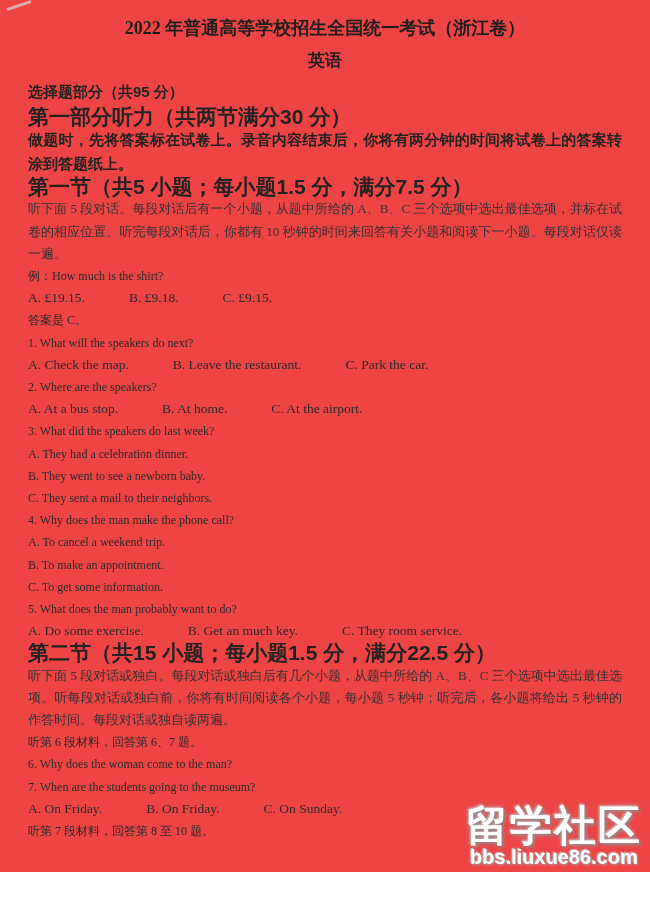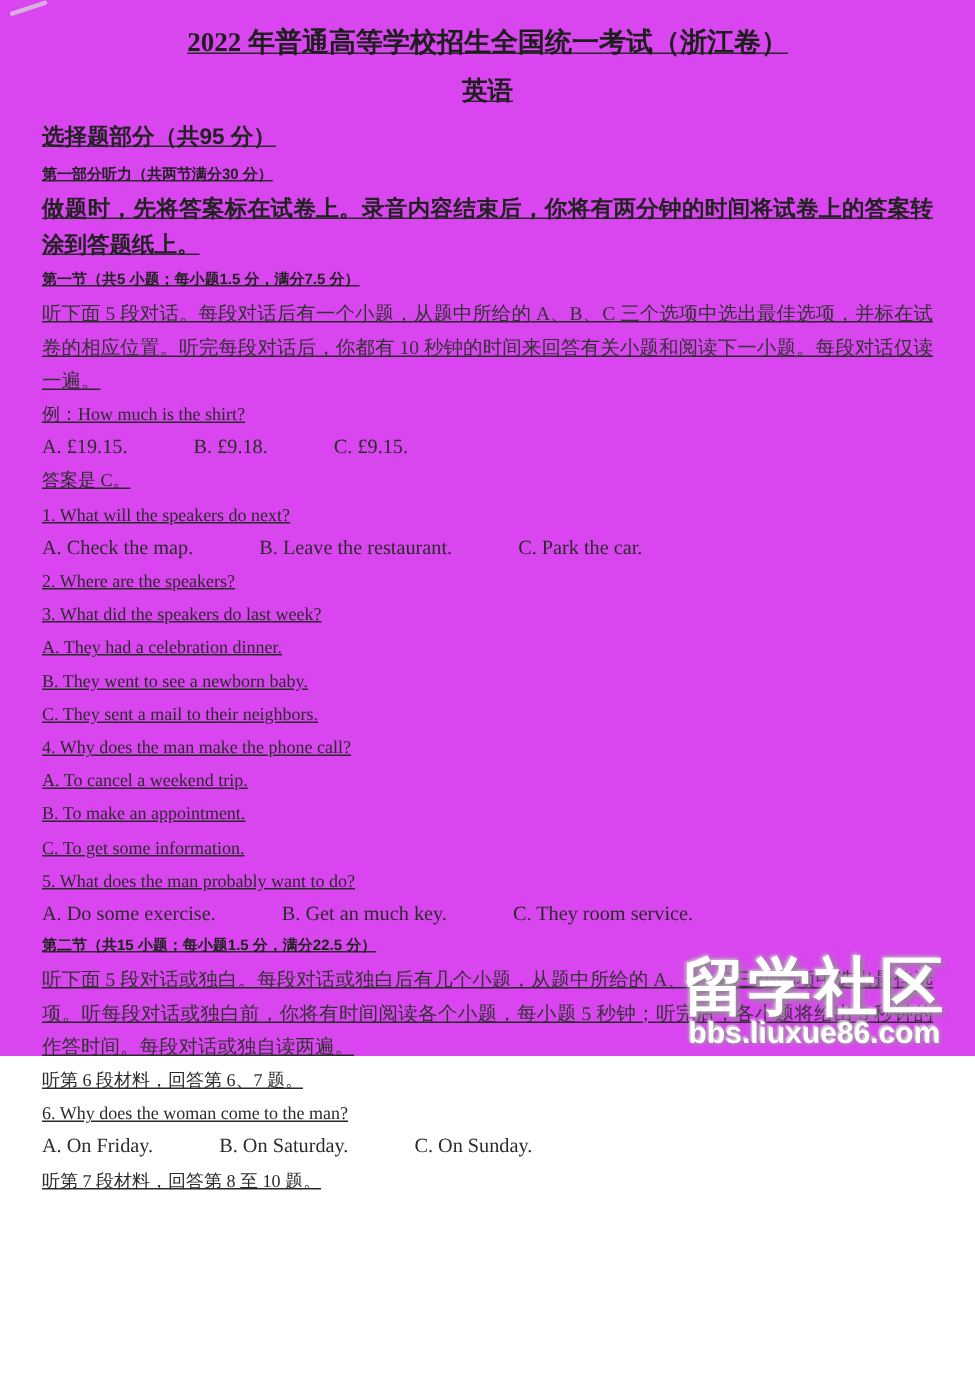--- a/index.html
+++ b/index.html
@@ -5,23 +5,22 @@
   html, body { margin: 0; padding: 0; }
   body {
     width: 650px; height: 916px;
     background: #ffffff;
     font-family: "Liberation Serif", serif;
     color: #2b2b2b;
     overflow: hidden;
   }
   .page {
     position: relative;
-    width: 650px; height: 704px;
-    background: #d946ef;
-    text-decoration: underline;
+    width: 650px; height: 872px;
+    background: #ef4444;
   }
   .content {
     padding: 12px 28px 0 28px;
   }
   .title {
     text-align: center;
     font-weight: bold;
     font-size: 18px;
     line-height: 32px;
     color: #1e1e1e;
@@ -38,21 +37,21 @@
     text-align: left;
     font-weight: bold;
     font-size: 15px;
     line-height: 28px;
     color: #222222;
     font-family: "Liberation Sans", sans-serif;
   }
   #doc-lines { }
   .l-heading {
     font-weight: bold;
-    font-size: 10px;
+    font-size: 21px;
     line-height: 22.2px;
     color: #222222;
     font-family: "Liberation Sans", sans-serif;
     white-space: nowrap;
   }
   .l-bpara {
     font-weight: bold;
     font-size: 15px;
     line-height: 24px;
     color: #222222;
@@ -75,21 +74,21 @@
     line-height: 22.2px;
     color: #2b2b2b;
   }
   .l-options .opt {
     display: inline-block;
     margin-right: 44px;
   }
   .l-options .opt:last-child { margin-right: 0; }
   .watermark {
     position: absolute;
-    right: 19px;
+    right: 8px;
     bottom: 4px;
     text-align: center;
     color: #ffffff;
     user-select: none;
   }
   .wm-cn {
     font-family: "Liberation Sans", sans-serif;
     font-weight: bold;
     font-size: 42px;
     line-height: 44px;
@@ -132,35 +131,37 @@
         <div class="l-heading">第一部分听力（共两节满分30 分）</div>
         <div class="l-bpara">做题时，先将答案标在试卷上。录音内容结束后，你将有两分钟的时间将试卷上的答案转涂到答题纸上。</div>
         <div class="l-heading">第一节（共5 小题；每小题1.5 分，满分7.5 分）</div>
         <div class="l-para">听下面 5 段对话。每段对话后有一个小题，从题中所给的 A、B、C 三个选项中选出最佳选项，并标在试卷的相应位置。听完每段对话后，你都有 10 秒钟的时间来回答有关小题和阅读下一小题。每段对话仅读一遍。</div>
         <div class="l-line">例：How much is the shirt?</div>
         <div class="l-options"><span class="opt">A. £19.15.</span><span class="opt">B. £9.18.</span><span class="opt">C. £9.15.</span></div>
         <div class="l-line">答案是 C。</div>
         <div class="l-line">1. What will the speakers do next?</div>
         <div class="l-options"><span class="opt">A. Check the map.</span><span class="opt">B. Leave the restaurant.</span><span class="opt">C. Park the car.</span></div>
         <div class="l-line">2. Where are the speakers?</div>
+        <div class="l-options"><span class="opt">A. At a bus stop.</span><span class="opt">B. At home.</span><span class="opt">C. At the airport.</span></div>
         <div class="l-line">3. What did the speakers do last week?</div>
         <div class="l-line">A. They had a celebration dinner.</div>
         <div class="l-line">B. They went to see a newborn baby.</div>
         <div class="l-line">C. They sent a mail to their neighbors.</div>
         <div class="l-line">4. Why does the man make the phone call?</div>
         <div class="l-line">A. To cancel a weekend trip.</div>
         <div class="l-line">B. To make an appointment.</div>
         <div class="l-line">C. To get some information.</div>
         <div class="l-line">5. What does the man probably want to do?</div>
         <div class="l-options"><span class="opt">A. Do some exercise.</span><span class="opt">B. Get an much key.</span><span class="opt">C. They room service.</span></div>
         <div class="l-heading">第二节（共15 小题；每小题1.5 分，满分22.5 分）</div>
         <div class="l-para">听下面 5 段对话或独白。每段对话或独白后有几个小题，从题中所给的 A、B、C 三个选项中选出最佳选项。听每段对话或独白前，你将有时间阅读各个小题，每小题 5 秒钟；听完后，各小题将给出 5 秒钟的作答时间。每段对话或独自读两遍。</div>
         <div class="l-line">听第 6 段材料，回答第 6、7 题。</div>
         <div class="l-line">6. Why does the woman come to the man?</div>
-        <div class="l-options"><span class="opt">A. On Friday.</span><span class="opt">B. On Saturday.</span><span class="opt">C. On Sunday.</span></div>
+        <div class="l-line">7. When are the students going to the museum?</div>
+        <div class="l-options"><span class="opt">A. On Friday.</span><span class="opt">B. On Friday.</span><span class="opt">C. On Sunday.</span></div>
         <div class="l-line">听第 7 段材料，回答第 8 至 10 题。</div>
       </div>
   </div>
 
   <div class="watermark">
     <div class="wm-cn">留学社区</div>
     <div class="wm-en">bbs.liuxue86.com</div>
   </div>
 </div>
 

